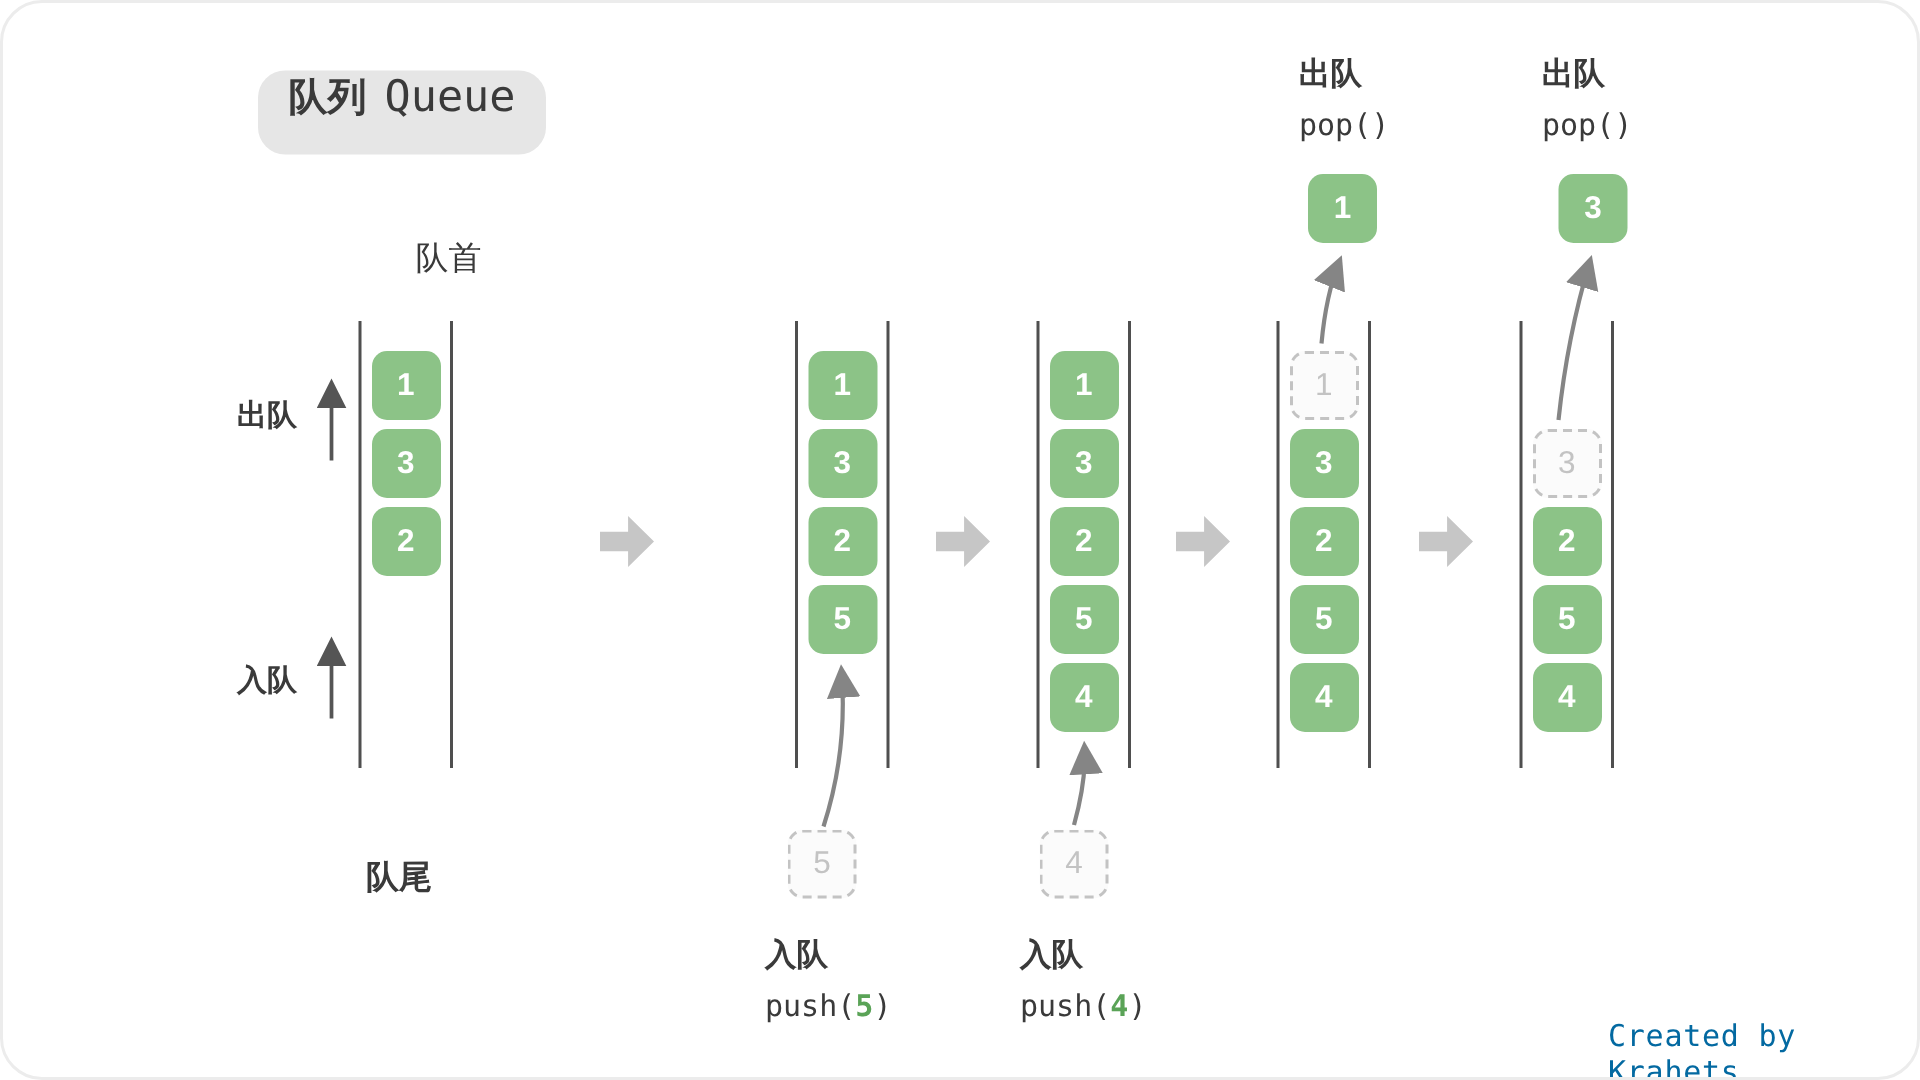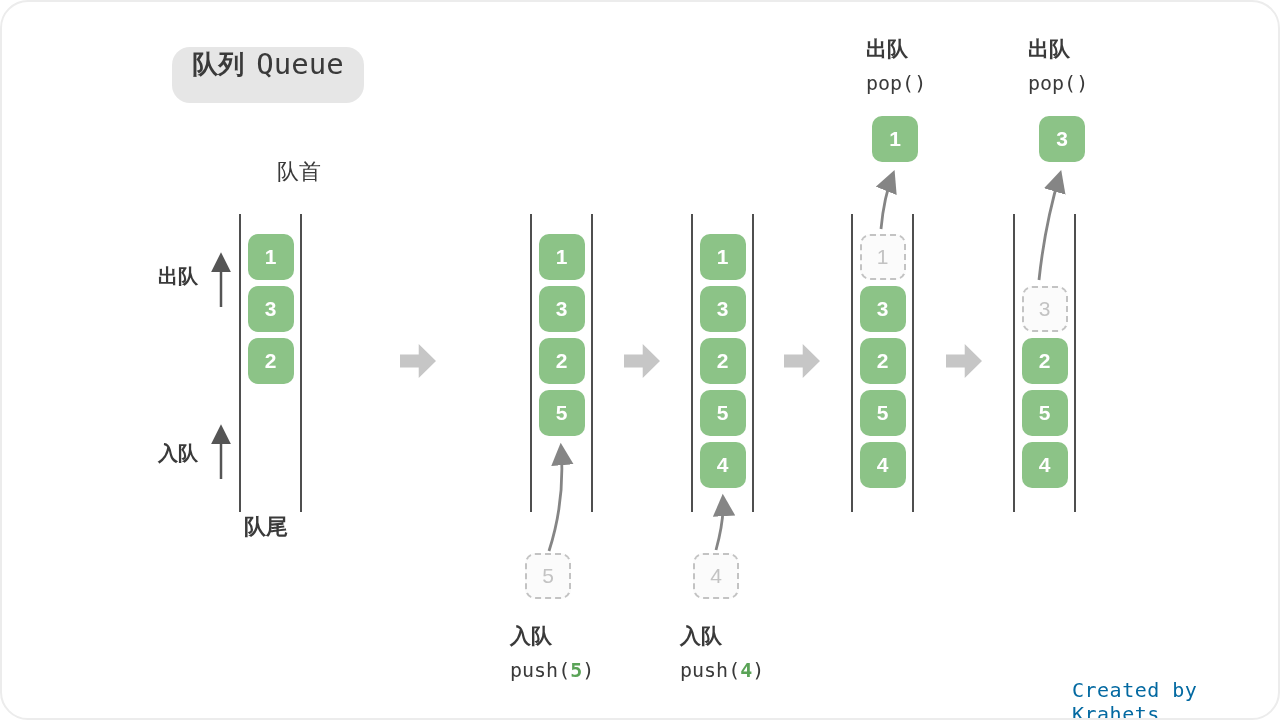--- a/index.html
+++ b/index.html
@@ -13,21 +13,21 @@
     position:absolute; left:170px; top:45px; width:192px; height:56px;
     background:#e6e6e6; border-radius:18px;
     display:flex; justify-content:center; gap:12px;
   }
   .badge .zh { font-size:26px; font-weight:700; color:#3a3a3a; }
   .badge .en { font-size:29px; color:#3a3a3a; font-family:"DejaVu Sans Mono",monospace; }
 
   
   .lbl { position:absolute; color:#3a3a3a; white-space:nowrap; }
   .lbl-front { left:242px; top:155px; font-size:22px; font-weight:400;margin-left:33px; }
-  .lbl-rear  { left:242px; top:510px; font-size:22px; font-weight:700; }
+  .lbl-rear  { left:242px; top:568px; font-size:22px; font-weight:700; }
   .lbl-deq   { left:156px; top:261px; font-size:20px; font-weight:700; }
   .lbl-enq   { left:156px; top:438px; font-size:20px; font-weight:700; }
 
   
   .chan {
     position:absolute; top:212px; width:63px; height:298px;
     border-left:2px solid #4f4f4f; border-right:2px solid #4f4f4f;
   }
   .c1 { left:237px; }  .c2 { left:528px; }  .c3 { left:689px; }
   .c4 { left:849px; }  .c5 { left:1011px; }

